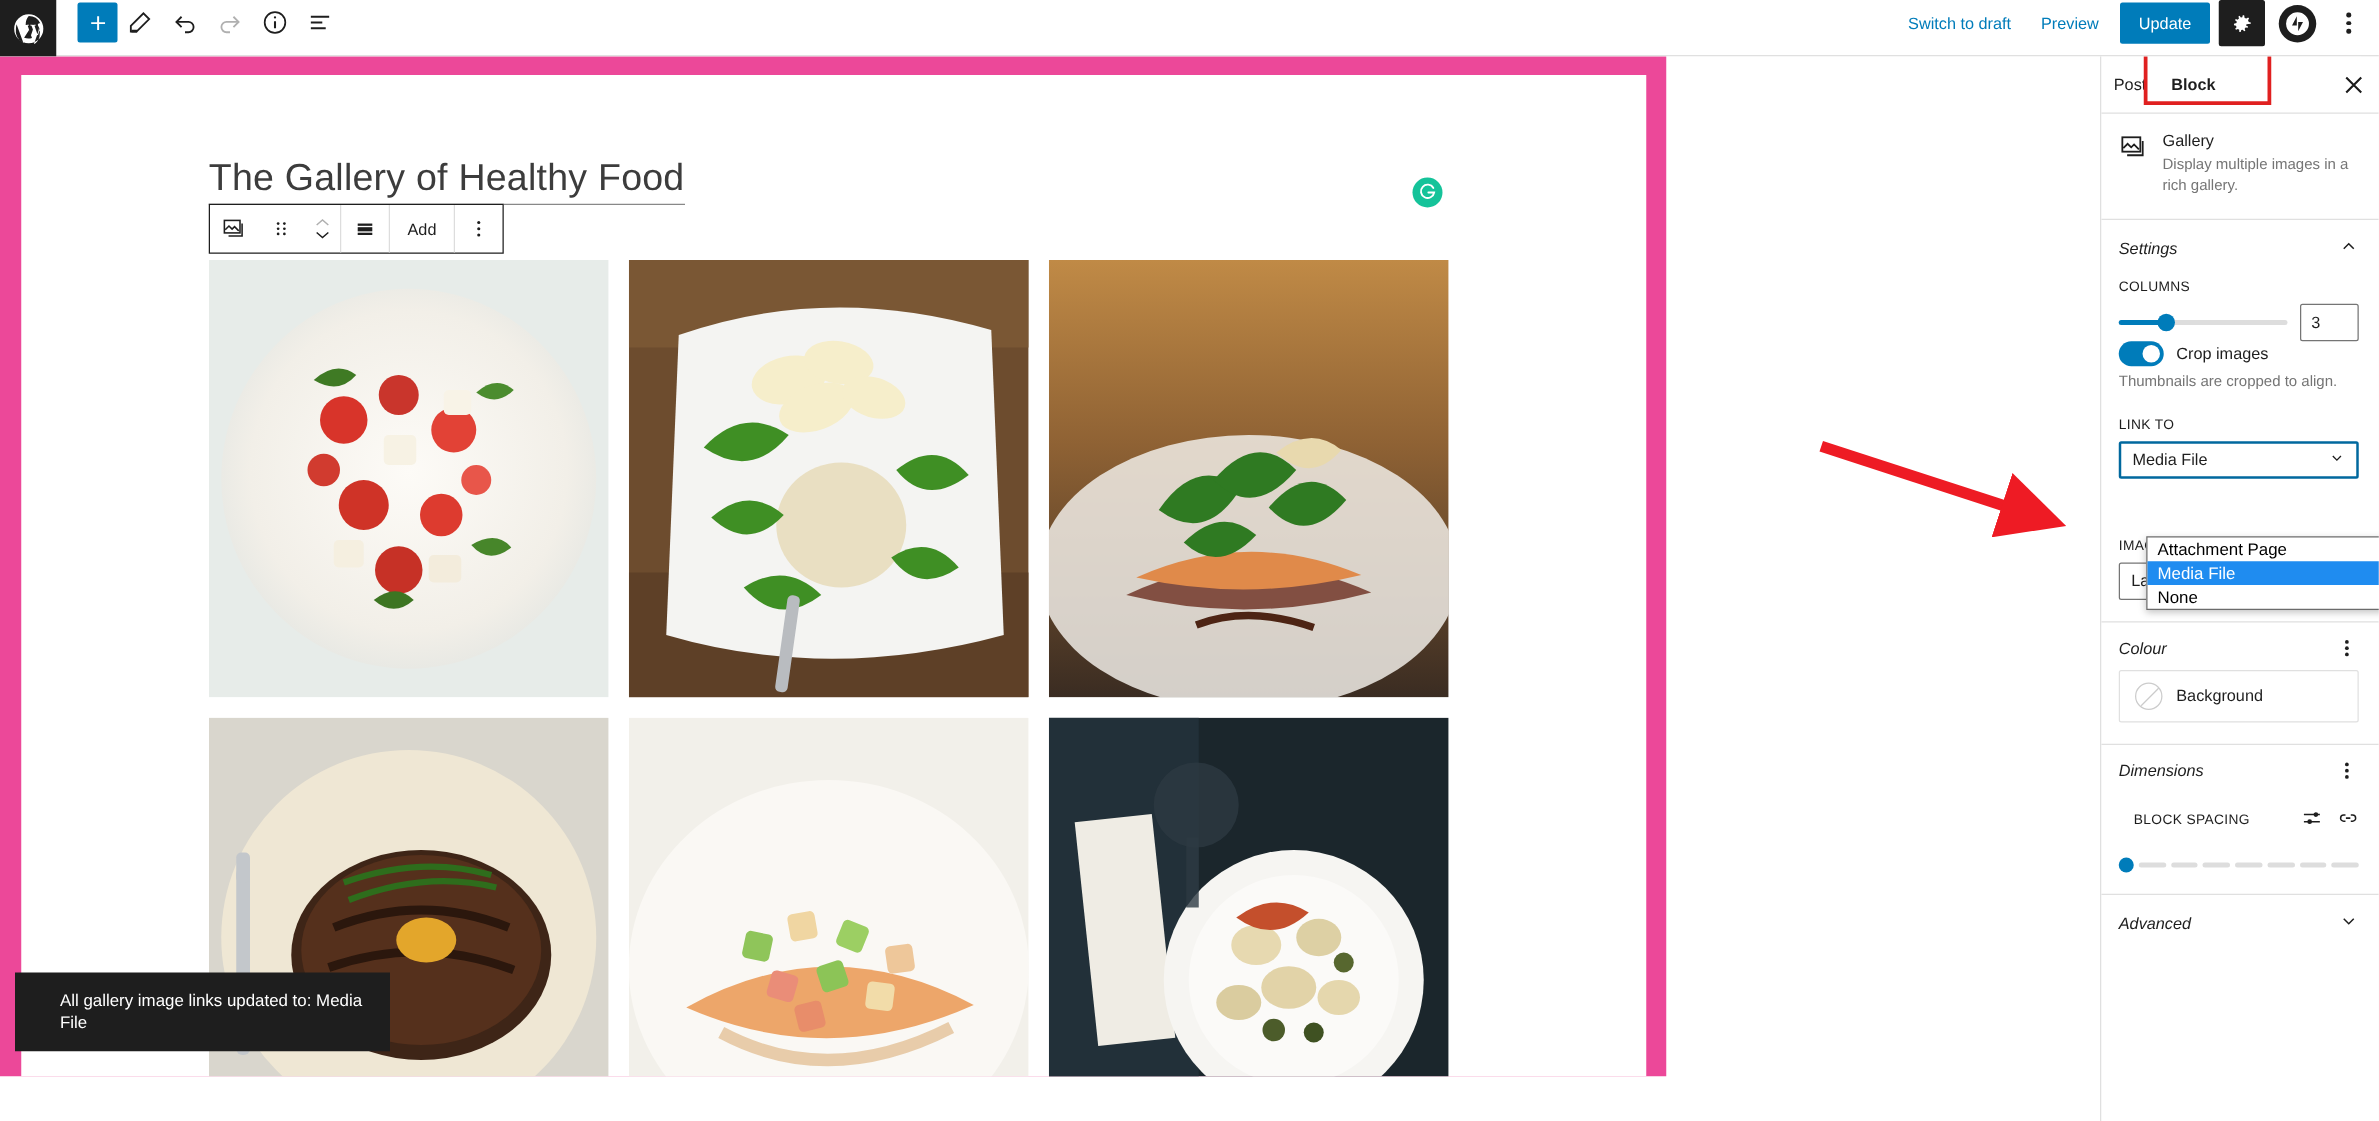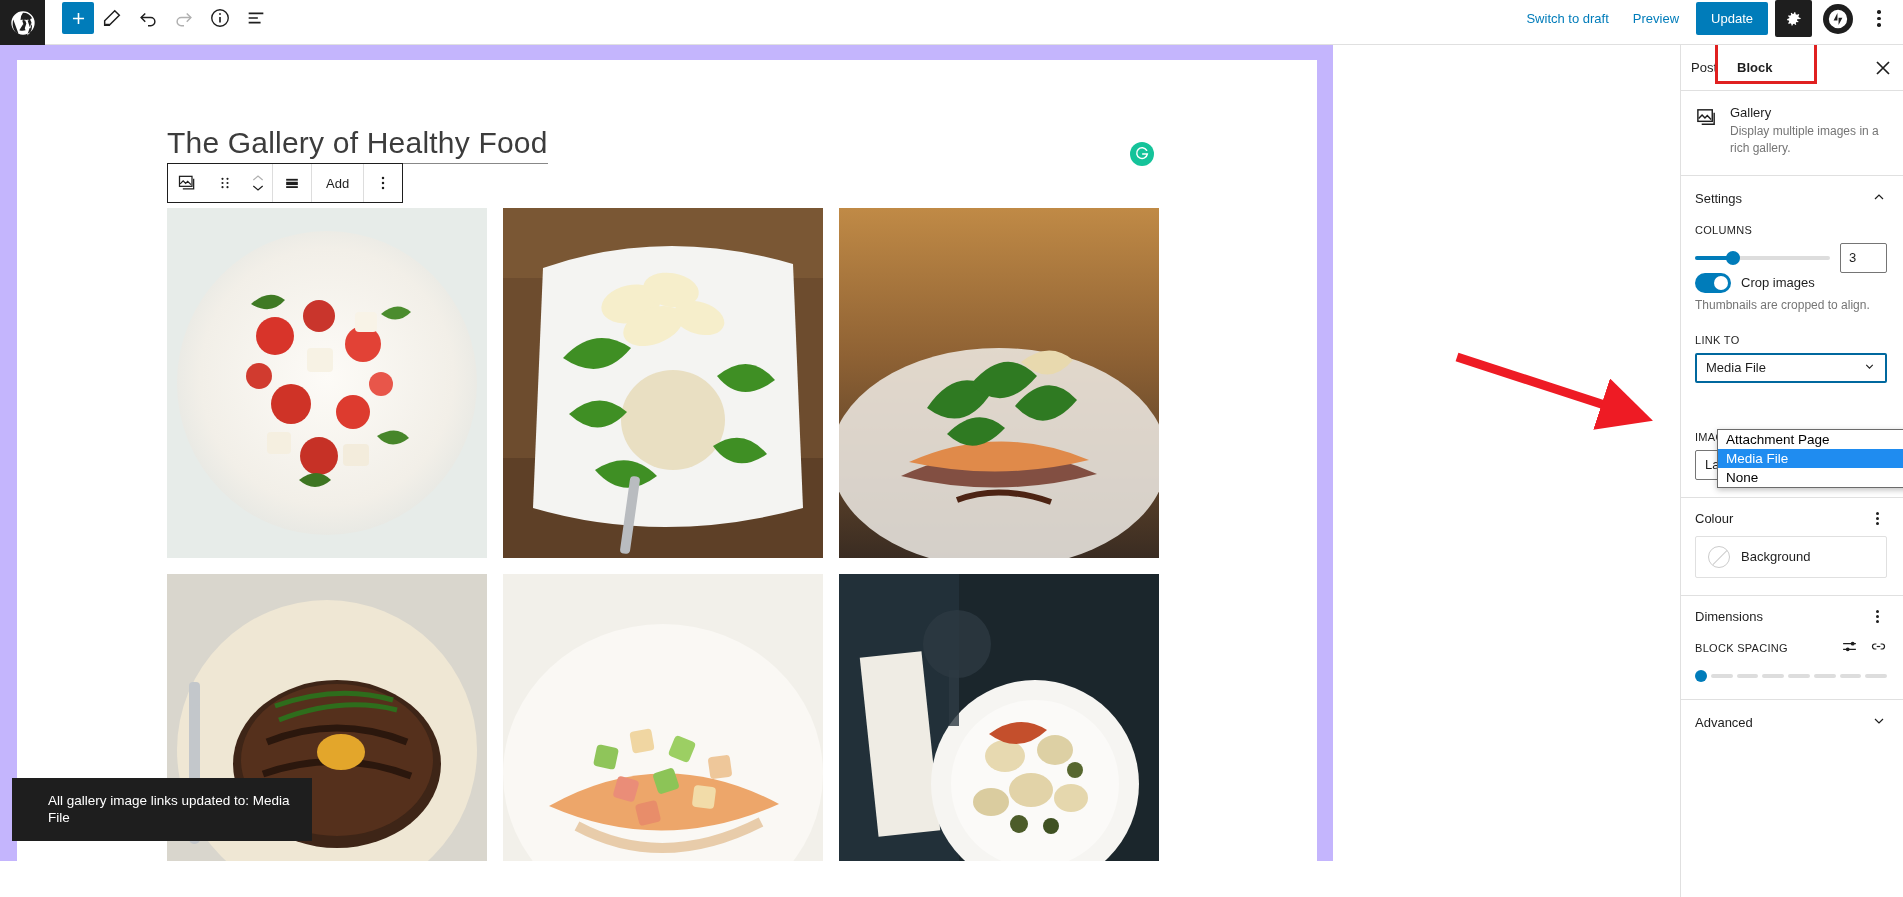--- a/index.html
+++ b/index.html
@@ -56,21 +56,21 @@
   }
   .avatar-circle svg { width: 22px; height: 22px; }
   .tb-kebab {
     width: 36px; height: 36px; display: flex; align-items: center;
     justify-content: center; cursor: pointer; margin-left: 8px; margin-right: 6px;
   }
 
   
   .canvas-wrap {
     position: absolute; top: 45px; left: 0; width: 1333px; height: 816px;
-    background: #c4b5fd; overflow: hidden;
+    background: #ec4899; overflow: hidden;
   }
   .canvas {
     position: absolute; top: 15px; left: 17px;
     width: 1300px; height: 840px; background: #fff;
   }
   .post-title {
     position: absolute; top: 65px; left: 150px;
     font-size: 30px; color: #3c3c3c; font-weight: 400;
     letter-spacing: .2px; border-bottom: 1px solid #888;
     padding-bottom: 2px; line-height: 1.2;
@@ -162,21 +162,21 @@
   .sb-block-head .bicon { flex: 0 0 24px; color: #1e1e1e; margin-top: 1px; }
   .sb-block-head .bicon svg { width: 23px; height: 23px; }
   .sb-block-name { font-size: 13px; color: #1e1e1e; margin-bottom: 3px; }
   .sb-block-desc { font-size: 12px; color: #757575; line-height: 1.45; }
 
   .sb-section { border-bottom: 1px solid #e0e0e0; padding: 13px 16px 17px 14px; }
   .sb-sec-head {
     display: flex; align-items: center; justify-content: space-between;
     cursor: pointer; font-size: 13px;
   }
-  .sb-sec-head .t { font-weight: 500; }
+  .sb-sec-head .t { font-weight: 500; font-style: italic; }
   .sb-label {
     font-size: 11px; text-transform: uppercase; letter-spacing: .3px;
     color: #1e1e1e; font-weight: 500; margin-bottom: 7px;
   }
   .row { display: flex; align-items: center; gap: 10px; }
   .range-track {
     flex: 1; height: 4px; background: #ddd; border-radius: 2px; position: relative;
   }
   .range-fill {
     position: absolute; left: 0; top: 0; height: 4px; background: #007cba;
@@ -641,21 +641,21 @@
   <div class="sb-section">
     <div class="sb-sec-head">
       <span class="t">Dimensions</span>
       <span class="kebab-v">
           <i></i>
           <i></i>
           <i></i>
         </span>
     </div>
     <div style="display:flex;align-items:center;justify-content:space-between;margin-top:14px;">
-      <span class="sb-label" style="margin:0;">BLOCK SPACING</span>
+      <span class="sb-label" style="margin:12px;">BLOCK SPACING</span>
       <span style="display:flex;gap:12px;align-items:center;">
         <span>
           <svg width="17" height="17" viewBox="0 0 24 24" fill="none" stroke="#1e1e1e" stroke-width="1.7">
             <path d="M3 8h12M18 8h3M3 16h5M11 16h10"></path>
             <circle cx="16.5" cy="8" r="1.8" fill="#1e1e1e"></circle>
               <circle cx="9.5" cy="16" r="1.8" fill="#1e1e1e"></circle>
           </svg>
         </span>
         <span>
           <svg width="17" height="17" viewBox="0 0 24 24" fill="none" stroke="#1e1e1e" stroke-width="1.7">

